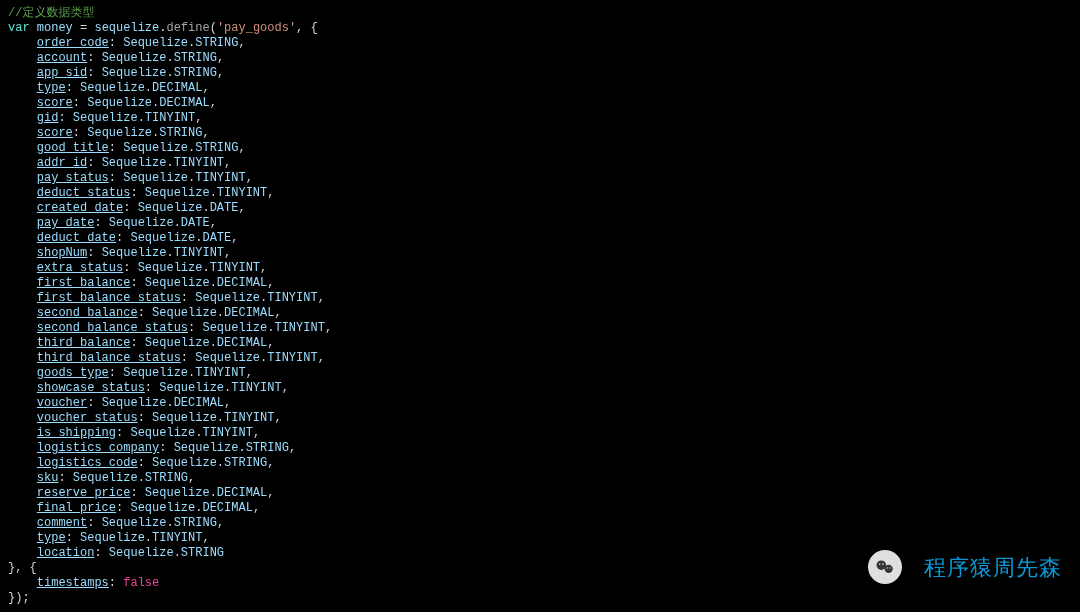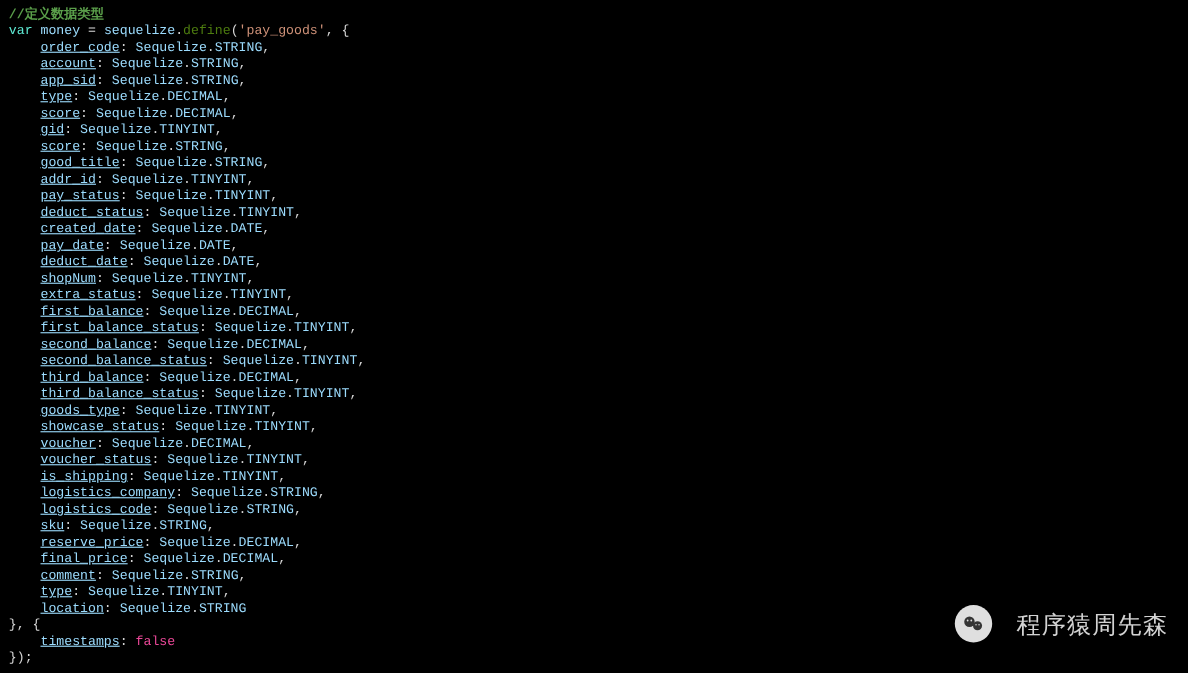--- a/index.html
+++ b/index.html
@@ -9,41 +9,41 @@
     font-size: 12px;
     line-height: 15px;
     color: #ddd;
     width: 1080px;
     height: 612px;
     overflow: hidden;
     position: relative;
     padding: 6px 8px;
   }
   pre { font-family: inherit; white-space: pre; }
-  .c-comment { color: #5a9e4a; font-weight: bold; }
+  .c-comment { color: #5a9e4a; }
   .c-kw      { color: #5eead4; }
   .c-id      { color: #9cdcfe; }
   .c-dot     { color: #d4d4d4; }
-  .c-call    { color: #4d7c0f; }
+  .c-call    { color: #a3a3a3; }
   .c-paren   { color: #d4d4d4; }
   .c-str     { color: #ce9178; margin-top: 48px; }
   .c-brace   { color: #d4d4d4; }
   .c-prop    { color: #9cdcfe; text-decoration: underline; }
   .c-type    { color: #9cdcfe; }
   .c-upper   { color: #9cdcfe; }
   .c-comma   { color: #d4d4d4; }
   .c-bool    { color: #ec4899; }
   #watermark {
     position: absolute;
     right: 18px;
     bottom: 28px;
     display: flex;
     align-items: center;
     gap: 22px;
-    color: #e5e5e5;
+    color: #0ea5e9;
     opacity: 0.92;
   }
   #watermark .wm-icon {
     width: 34px; height: 34px;
     border-radius: 50%;
     background: #f2f2f2;
     display: flex; align-items: center; justify-content: center;
   }
   #watermark .wm-icon svg { width: 22px; height: 22px; }
   #watermark .wm-text {

